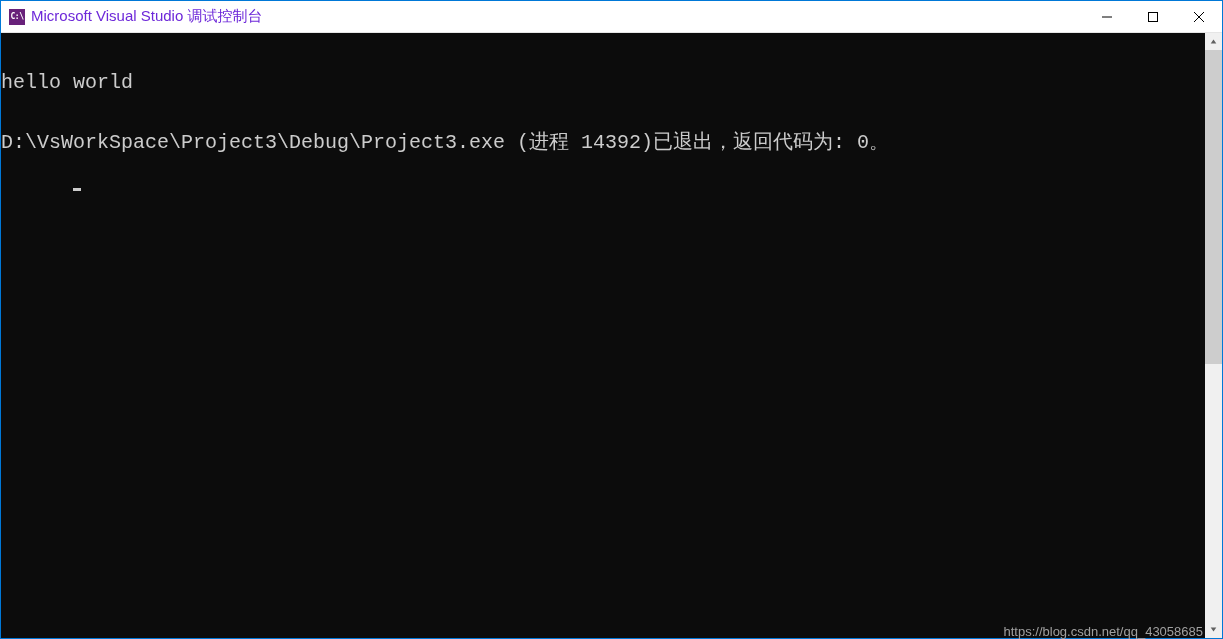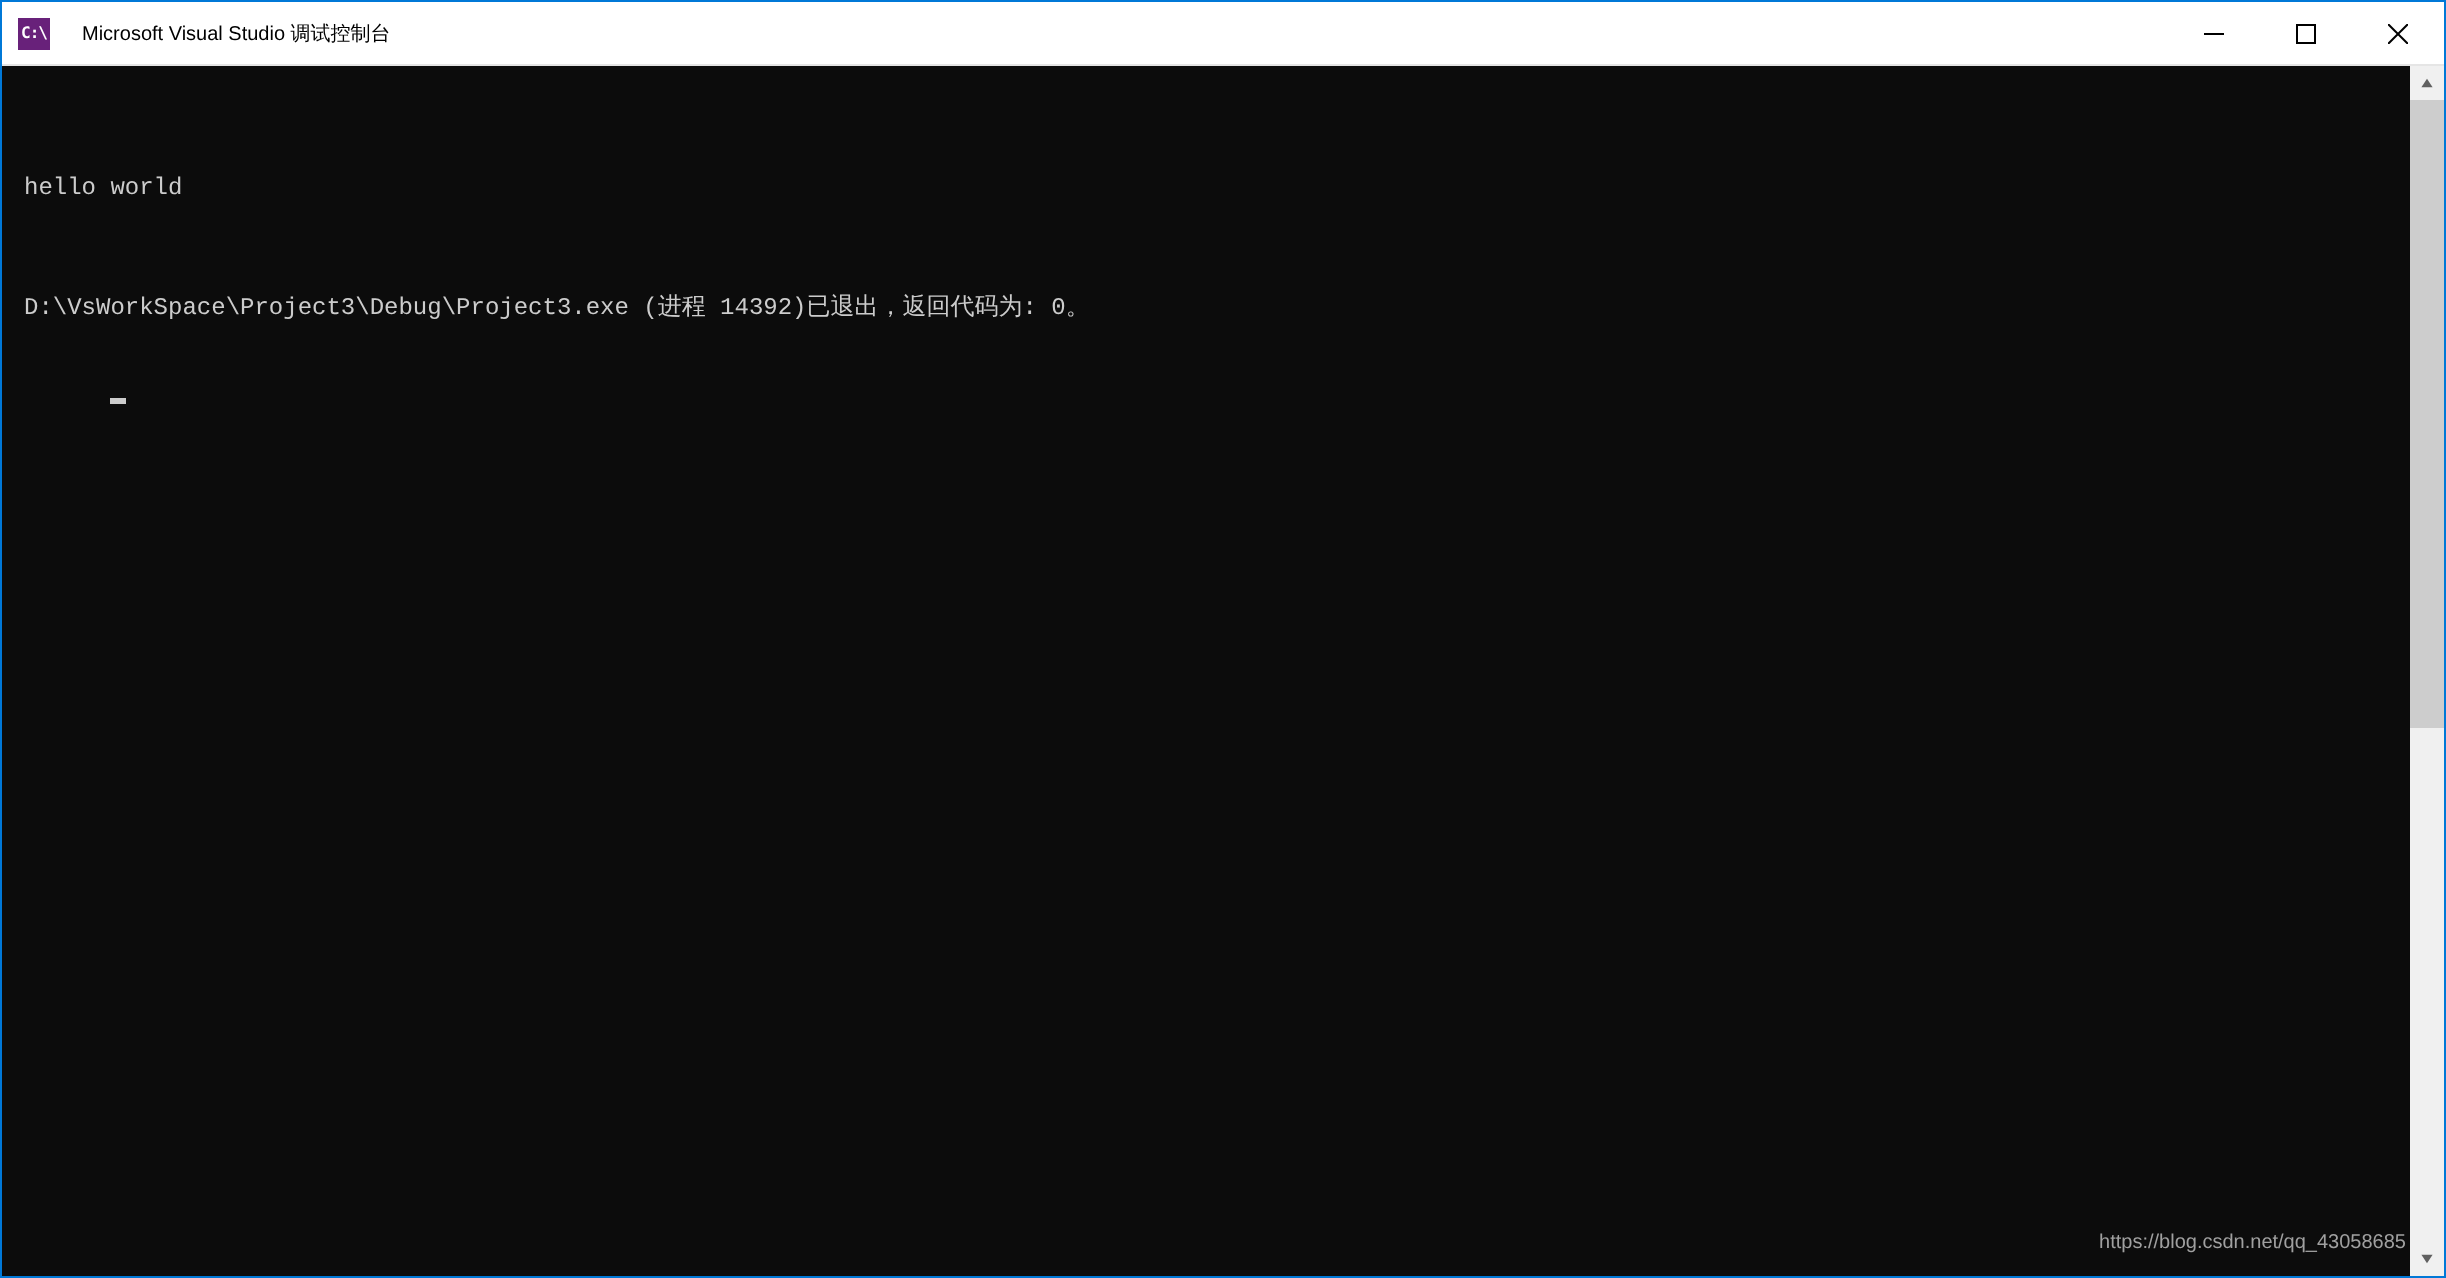--- a/index.html
+++ b/index.html
@@ -41,24 +41,23 @@
       align-items: center;
       justify-content: center;
       color: #ffffff;
       font-size: 8px;
       font-weight: bold;
       font-family: Consolas, monospace;
       letter-spacing: -0.5px;
     }
     .titlebar-title {
       flex: 1;
-      font-size: 10px;
-      color: #000000;
+      font-size: 15px;
+      color: #6d28d9;
       font-family: "Microsoft YaHei", "Segoe UI", sans-serif;
-      margin-left: 10px;
     }
     .titlebar-controls {
       display: flex;
       height: 100%;
     }
     .titlebar-btn {
       width: 46px;
       height: 100%;
       display: flex;
       align-items: center;
@@ -74,23 +73,23 @@
       flex: 1;
       display: flex;
       background: #0c0c0c;
       min-height: 0;
     }
     .console {
       flex: 1;
       background: #0c0c0c;
       color: #cccccc;
       font-family: "NSimSun", "SimSun", Consolas, "Courier New", monospace;
-      font-size: 12px;
+      font-size: 20px;
       line-height: 20px;
-      padding: 11px;
+      padding: 0;
       white-space: pre;
       overflow: hidden;
       position: relative;
     }
     .console-line {
       display: block;
     }
     .cursor {
       display: inline-block;
       width: 8px;
@@ -126,24 +125,24 @@
     .scrollbar-thumb {
       position: absolute;
       top: 0;
       left: 0;
       right: 0;
       height: 55%;
       background: #cdcdcd;
     }
     .watermark {
       position: absolute;
-      bottom: 12px;
+      bottom: 0;
       right: 20px;
       color: #a0a0a0;
-      font-size: 10px;
+      font-size: 13px;
       font-family: Arial, sans-serif;
       pointer-events: none;
       margin-top: 40px;
     }
   </style>
 </head>
 <body>
 
 <div class="window">
   <div class="titlebar">

